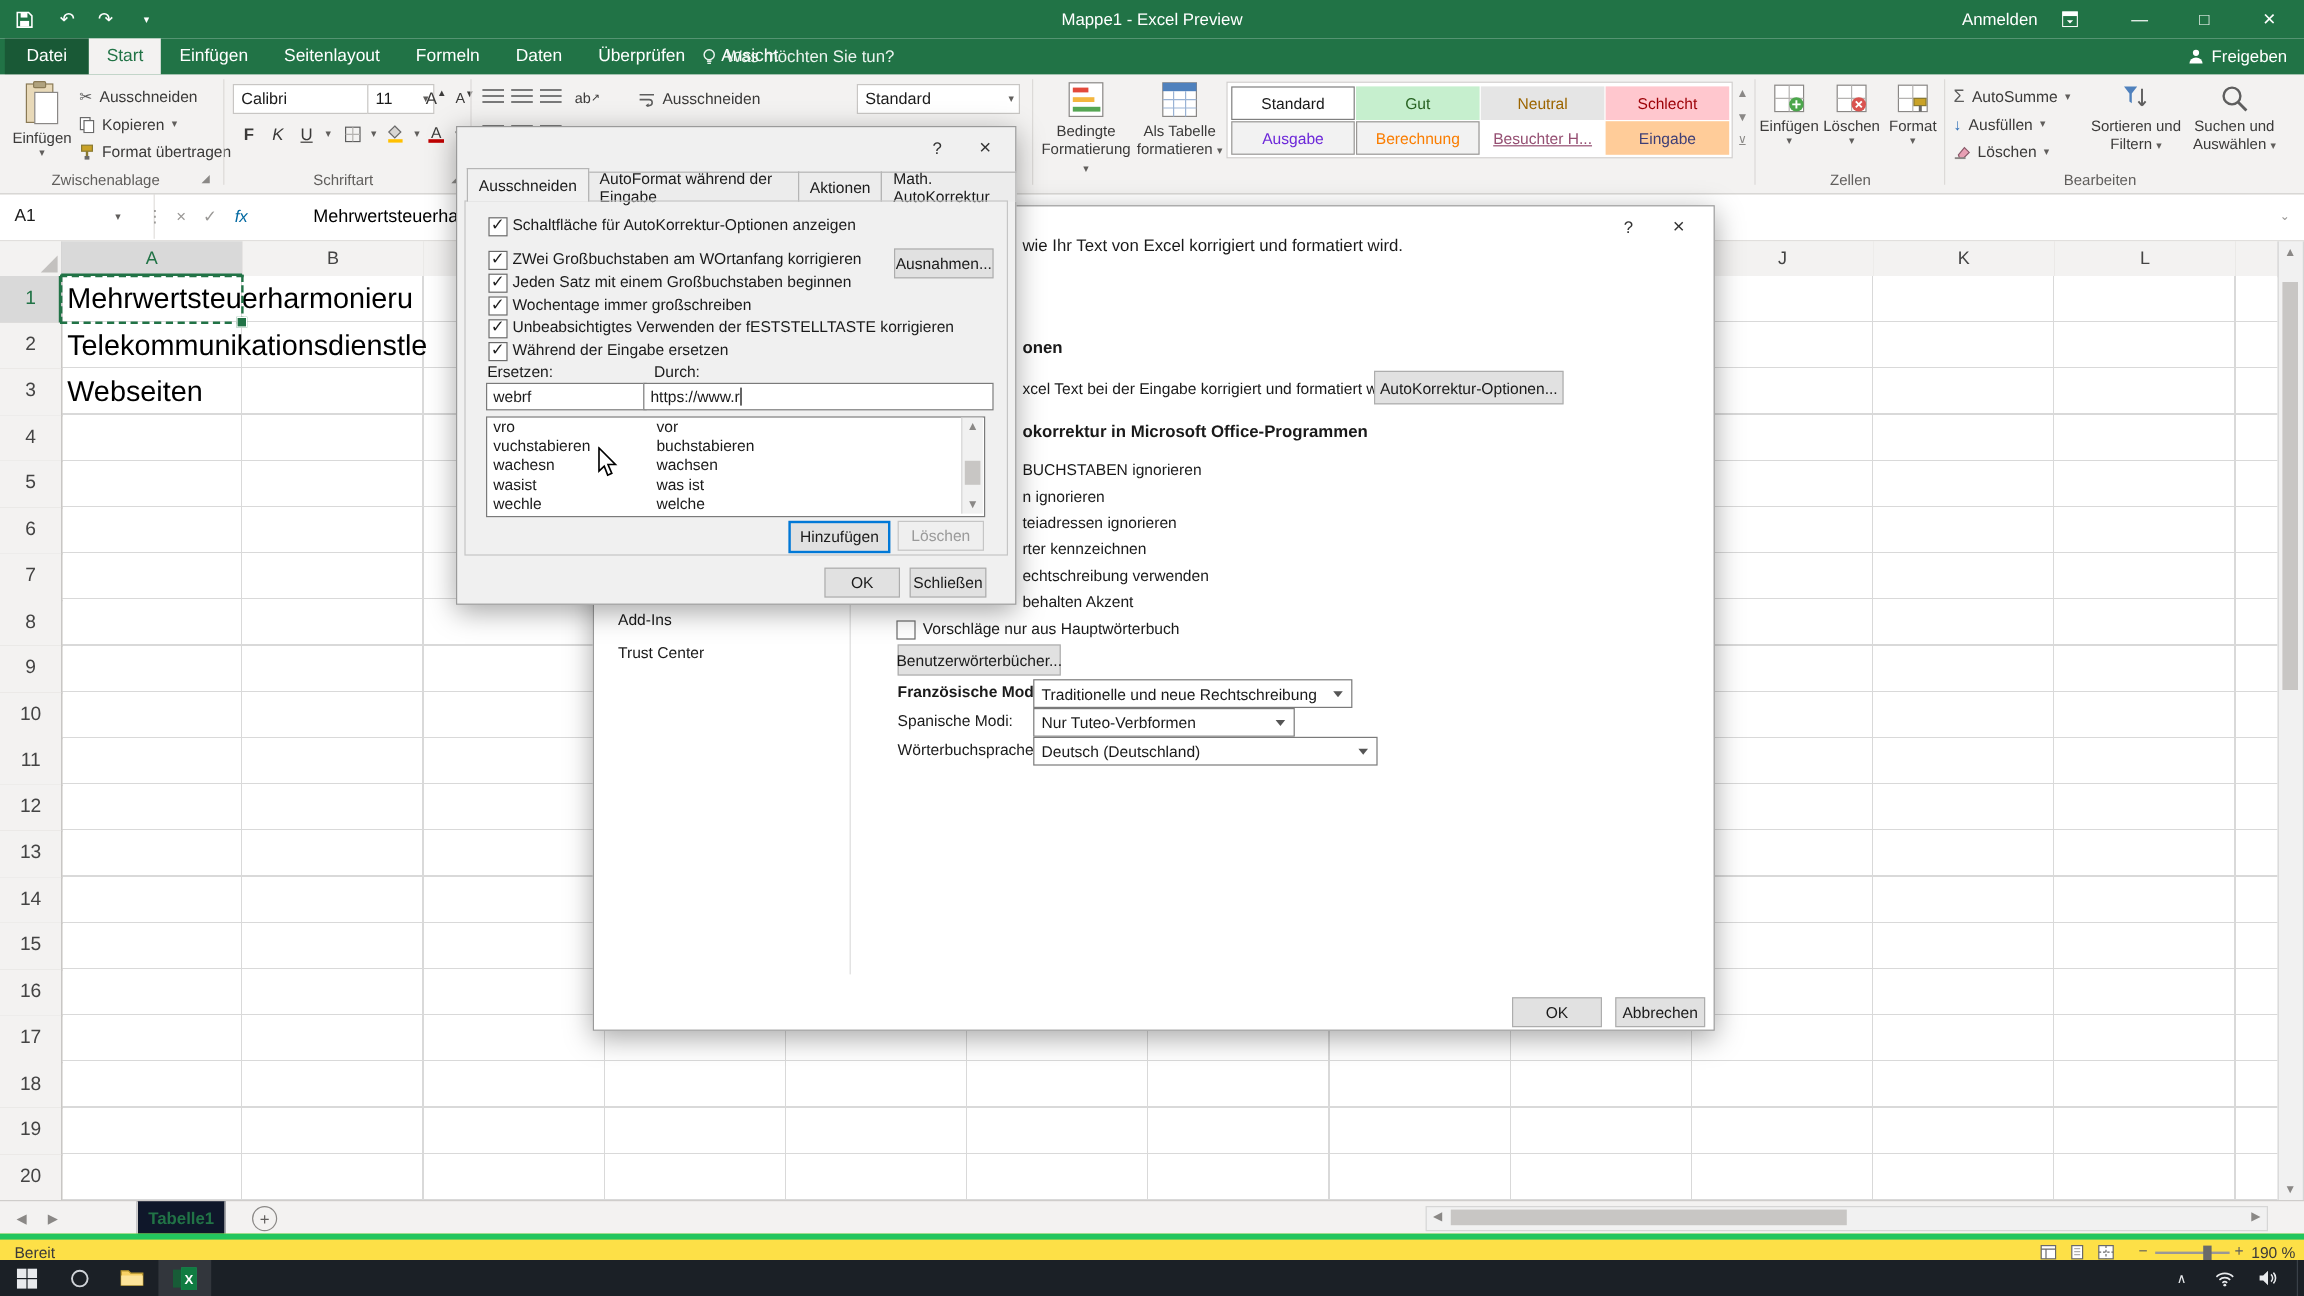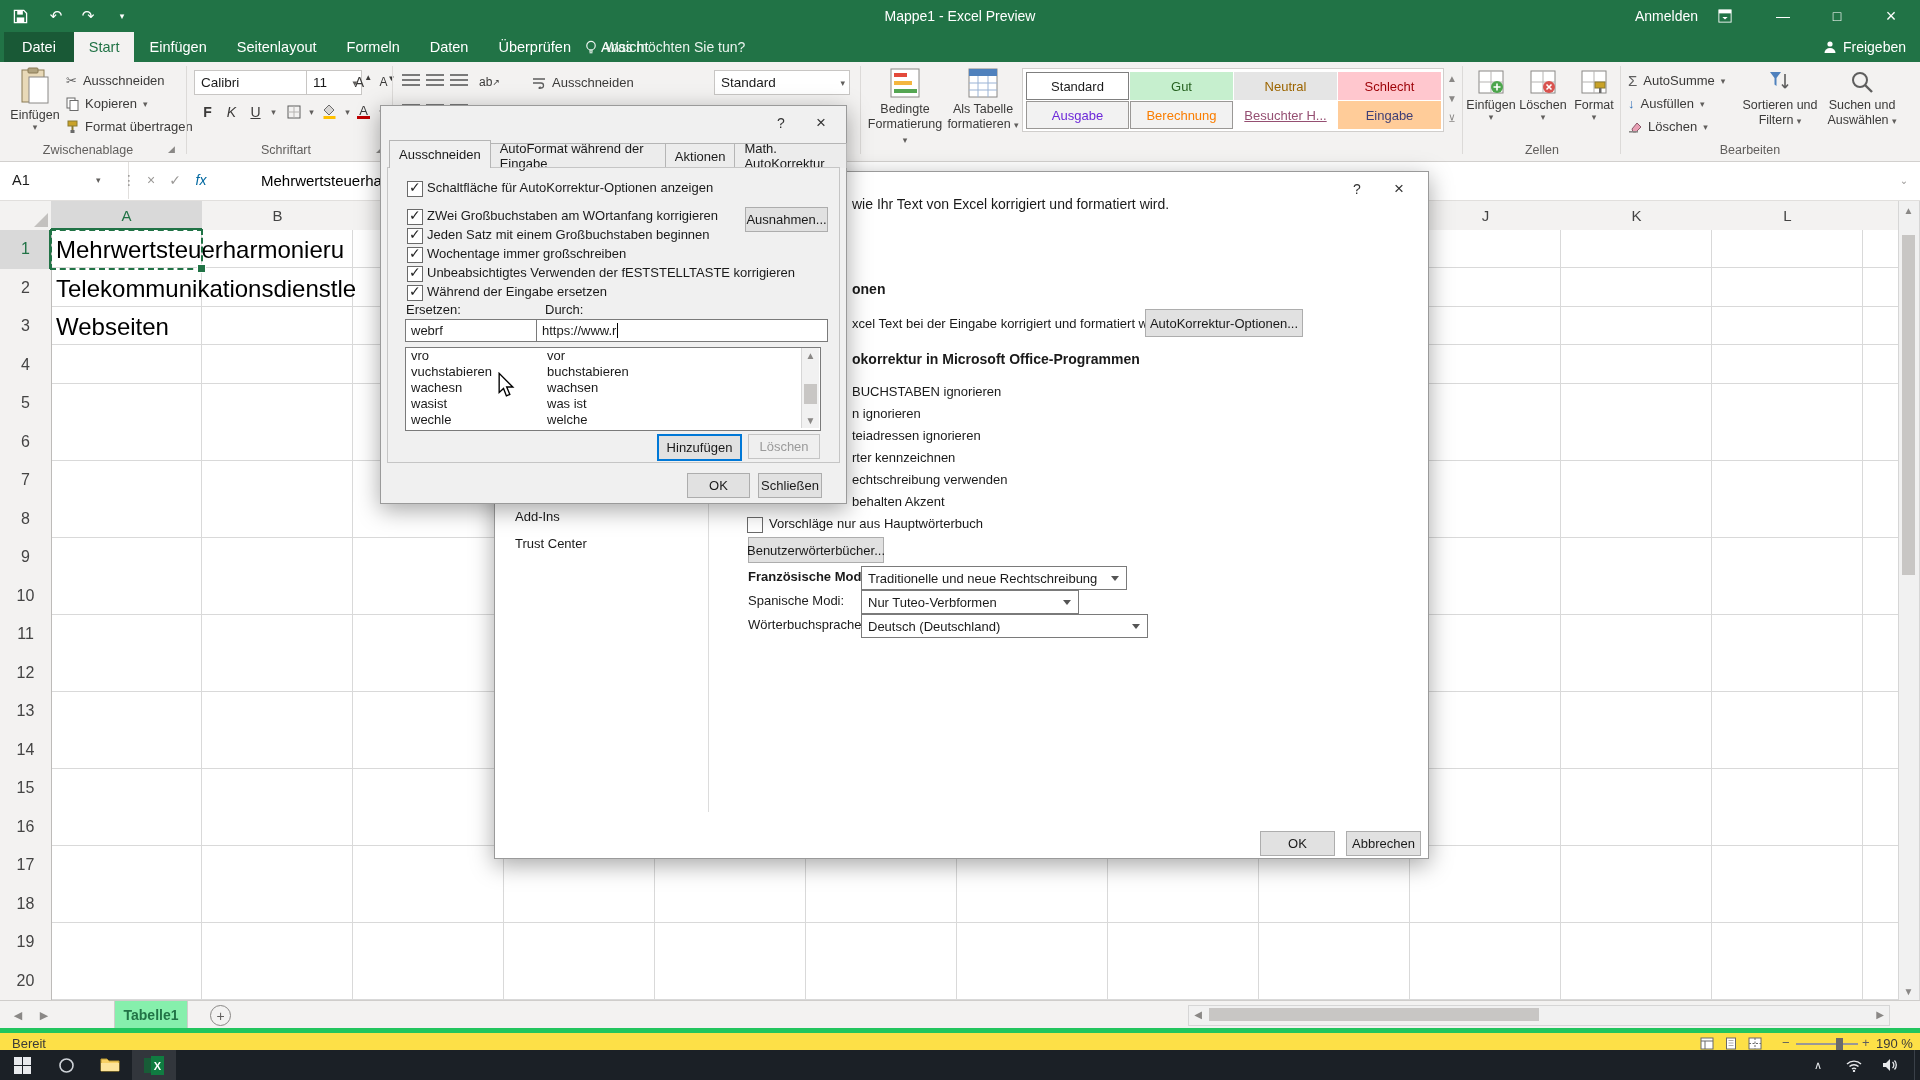--- a/index.html
+++ b/index.html
@@ -47,21 +47,21 @@
   #corner{position:absolute;left:0;top:0;width:51px;height:30px;background:#f3f2f1;border-right:1px solid #bdbbb9;border-bottom:1px solid #bdbbb9}
   #corner:after{content:"";position:absolute;right:3px;bottom:3px;border-left:14px solid transparent;border-bottom:14px solid #c3c1bf}
   .celltext{position:absolute;font-size:24px;color:#000;white-space:nowrap;z-index:2}
   #a1-sel{position:absolute;border:2px dashed #217346;z-index:2}
   #a1-handle{position:absolute;width:7px;height:7px;background:#217346;border:1px solid #fff;z-index:3}
   .scroll{background:#f1f1f1;border:1px solid #d6d6d6;position:absolute}
   .thumb{position:absolute;background:#c8c6c4}
   .sarrow{position:absolute;color:#8a8886;font-size:10px;display:flex;align-items:center;justify-content:center}
   
   #sheetbar{position:absolute;left:0;top:1000px;width:1920px;height:28px;background:#f3f2f1;border-top:1px solid #cfcdcb;z-index:3}
-  #active-tab{position:absolute;left:114px;top:0;width:72px;height:27px;background:#86efac;border-left:1px solid #cfcdcb;border-right:1px solid #cfcdcb;border-bottom:2px solid #217346;display:flex;align-items:center;justify-content:center;font-size:14px;font-weight:bold;color:#217346}
+  #active-tab{position:absolute;left:114px;top:0;width:72px;height:27px;background:#0f172a;border-left:1px solid #cfcdcb;border-right:1px solid #cfcdcb;border-bottom:2px solid #217346;display:flex;align-items:center;justify-content:center;font-size:14px;font-weight:bold;color:#217346}
   #addsheet{position:absolute;left:210px;top:4px;width:19px;height:19px;border:1px solid #8a8886;border-radius:50%;display:flex;align-items:center;justify-content:center;color:#605e5c;font-size:14px}
   #statusbar{position:absolute;left:0;top:1028px;width:1920px;height:22px;background:#fde047;border-top:5px solid #22c55e;z-index:3;font-size:13px;color:#3b3a39}
   #taskbar{position:absolute;left:0;top:1050px;width:1920px;height:30px;background:#1b2026;z-index:6}
   .tb-icon{position:absolute;top:0;height:30px;width:44px;display:flex;align-items:center;justify-content:center}
   
   .dialog{position:absolute;background:#f0f0f0;border:1px solid #9a9a9a;box-shadow:0 6px 22px rgba(0,0,0,.35)}
   .dlg-title{position:absolute;left:0;top:0;right:0;height:32px;display:flex;align-items:center;padding-left:12px;font-size:14.5px;color:#1a1a1a}
   .dlg-ctl{position:absolute;top:0;width:30px;height:30px;display:flex;align-items:center;justify-content:center;font-size:14px;color:#333}
   .wbtn{position:absolute;background:#e1e1e1;border:1px solid #adadad;display:flex;align-items:center;justify-content:center;font-size:13px;color:#1a1a1a}
   .wbtn.default{border:2px solid #0078d7}

